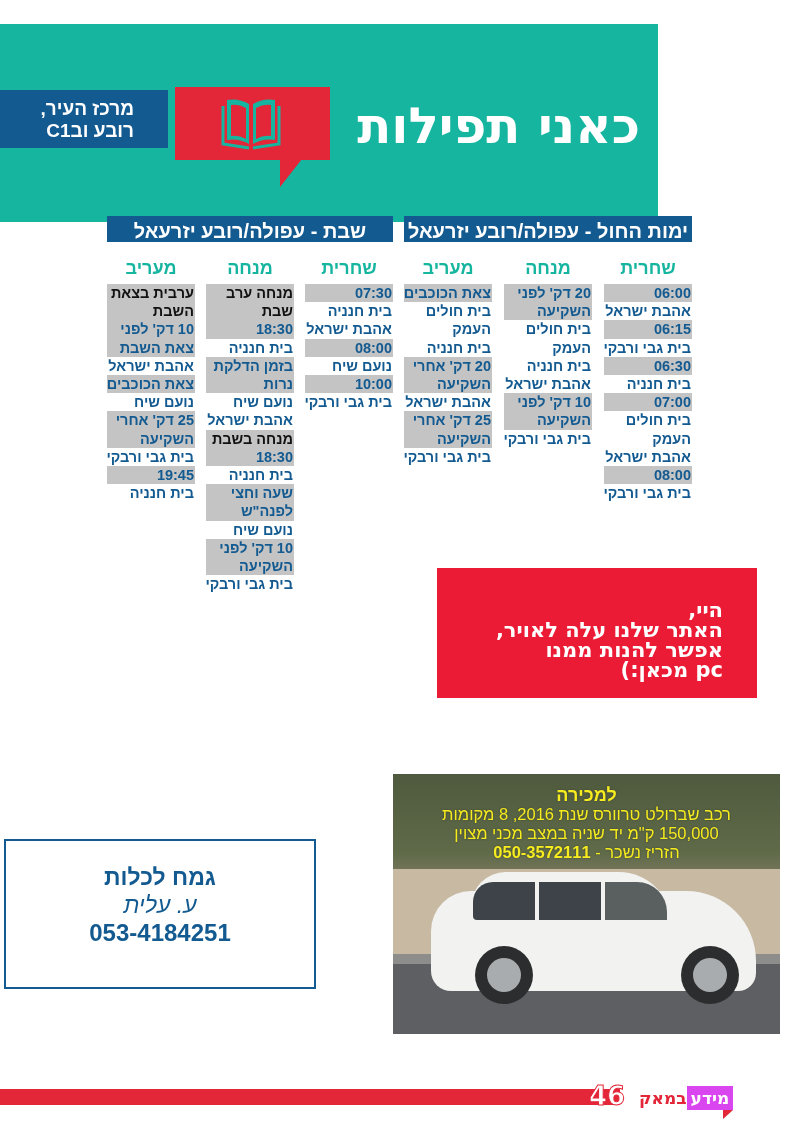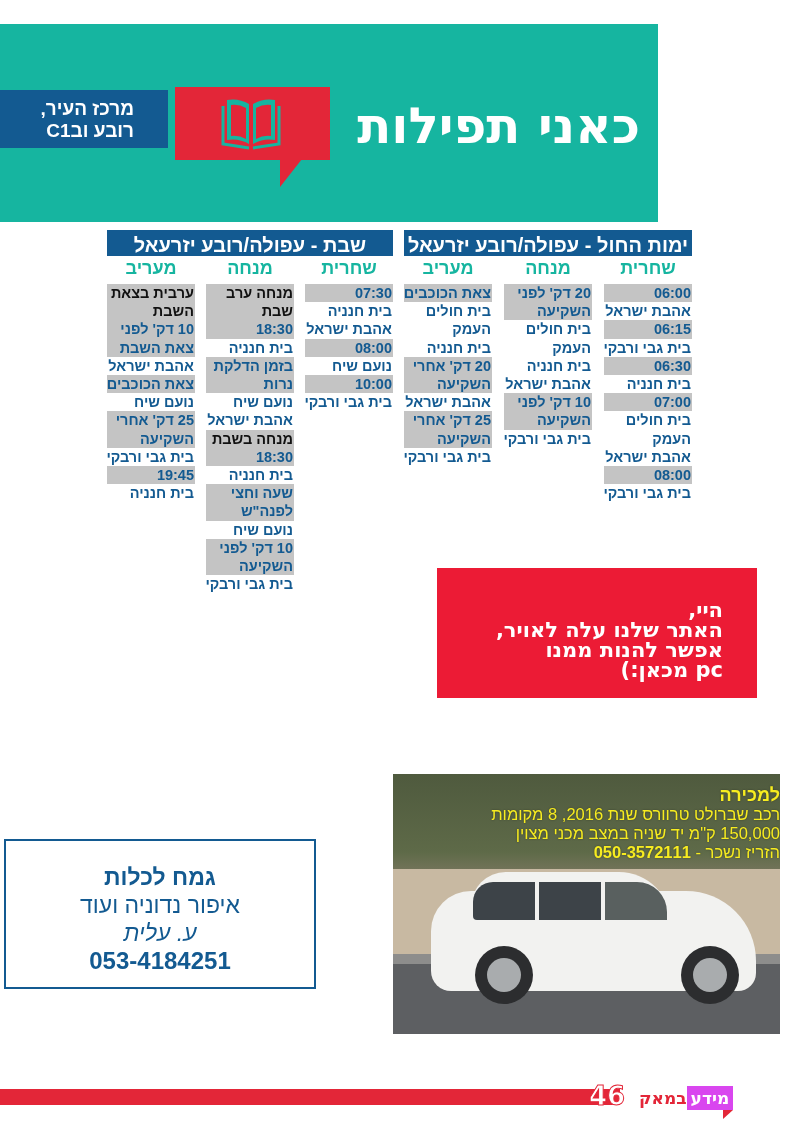--- a/index.html
+++ b/index.html
@@ -12,42 +12,42 @@
     text-align: right; padding: 8px 34px 0 0; }
   .bubble { position: absolute; left: 175px; top: 63px; width: 155px; height: 73px; background: #e32638; }
   .bubble-tail { position: absolute; left: 280px; top: 135px; width: 0; height: 0;
     border-left: 0 solid transparent; border-right: 22px solid transparent; border-top: 28px solid #e32638; }
   .book-icon { position: absolute; left: 217px; top: 72px; width: 68px; height: 54px; }
   .title { position: absolute; left: 340px; top: 62px; width: 300px; height: 80px; color: #fff;
     font-family: "DejaVu Sans", sans-serif; font-weight: bold; font-size: 50px; line-height: 80px; text-align: right; }
 
   .section-head { position: absolute; height: 26px; background: #135a91; color: #fff;
     font-family: "Liberation Sans", sans-serif; font-weight: bold; font-size: 20px; line-height: 30px;
-    text-align: center; white-space: nowrap; margin-top: 14px; }
+    text-align: center; white-space: nowrap; }
   .col { position: absolute; width: 88px; font-family: "Liberation Sans", sans-serif; font-weight: bold; font-size: 14.5px; }
   .col-head { color: #16b5a0; font-size: 18px; text-align: center; height: 28px; line-height: 28px; margin-bottom: 2px; }
   .cell { color: #135a91; text-align: right; line-height: 18.2px; padding: 0 1px; white-space: nowrap; }
   .cell.hl { background: #c4c4c4; }
   .cell.dark { color: #111; }
 
   .red-box { position: absolute; left: 437px; top: 568px; width: 320px; height: 130px; background: #ec1b35; }
   .red-text { position: absolute; right: 34px; top: 32px; color: #ffffff; font-family: "DejaVu Sans", sans-serif; font-weight: bold;
     font-size: 21px; line-height: 20px; text-align: right; white-space: nowrap; }
 
   .ad-photo { position: absolute; left: 393px; top: 774px; width: 387px; height: 260px; overflow: hidden;
     background: linear-gradient(180deg, #4f5a3e 0%, #5e6a48 30%, #7b7760 40%, #b9a88f 48%, #c5b49a 62%, #6d6d6d 72%, #5b5c5e 100%); }
   .ad-photo .wall { position: absolute; left: 0; top: 95px; width: 387px; height: 95px; background: #c8b9a2; }
   .ad-photo .road { position: absolute; left: 0; top: 190px; width: 387px; height: 70px; background: #5d5f62; }
   .ad-photo .curb { position: absolute; left: 0; top: 180px; width: 387px; height: 12px; background: #8d8d8c; }
   .car-body { position: absolute; left: 38px; top: 117px; width: 325px; height: 100px; background: #f2f2f0; border-radius: 40px 70px 18px 20px; }
   .car-roof { position: absolute; left: 78px; top: 98px; width: 200px; height: 52px; background: #f2f2f0; border-radius: 40px 60px 0 0; }
   .car-win { position: absolute; top: 108px; height: 38px; background: #3d4348; }
   .wheel { position: absolute; top: 172px; width: 58px; height: 58px; border-radius: 50%; background: #2c2d2f; }
   .wheel::after { content: ""; position: absolute; left: 12px; top: 12px; width: 34px; height: 34px; border-radius: 50%; background: #a9acae; }
-  .ad-text { position: absolute; left: 0; top: 12px; width: 387px; color: #f7ec20; font-family: "Liberation Sans", sans-serif;
+  .ad-text { position: absolute; left: 0; top: 12px; width: 387px; text-align: center; color: #f7ec20; font-family: "Liberation Sans", sans-serif;
     font-size: 16.5px; line-height: 19px; text-shadow: 0 0 2px rgba(0,0,0,0.4); white-space: nowrap; }
   .ad-text .ttl { font-weight: bold; font-size: 18px; }
   .ad-text .phone { font-weight: bold; }
 
   .gemach { position: absolute; left: 4px; top: 839px; width: 312px; height: 150px; border: 2.5px solid #135a91; text-align: center;
     color: #135a91; font-family: "Liberation Sans", sans-serif; }
   .gemach .l1 { font-weight: bold; font-size: 23px; margin-top: 22px; line-height: 28px; }
   .gemach .l2 { font-size: 23px; line-height: 28px; }
   .gemach .l3 { font-size: 23px; line-height: 28px; font-style: italic; }
   .gemach .l4 { font-weight: bold; font-size: 24px; line-height: 28px; direction: ltr; }
@@ -199,21 +199,20 @@
   <div class="ad-text">
     <div class="ttl">למכירה</div>
     <div>רכב שברולט טרוורס שנת 2016, 8 מקומות</div>
     <div>150,000 ק"מ יד שניה  במצב מכני מצוין</div>
     <div><span>הזריז נשכר - </span><span class="phone">050-3572111</span></div>
   </div>
 </div>
 
 <div class="gemach">
   <div class="l1">גמח לכלות</div>
-  <div class="l2">איפור נדוניה ועוד</div>
   <div class="l3">ע. עלית</div>
   <div class="l4">053-4184251</div>
 </div>
 
 <div class="footer-bar"></div>
 <div class="page-num">46</div>
 <div class="brand">
   <span class="brand-badge">מידע</span>
   <span class="brand-text">במאק</span>
 </div>

